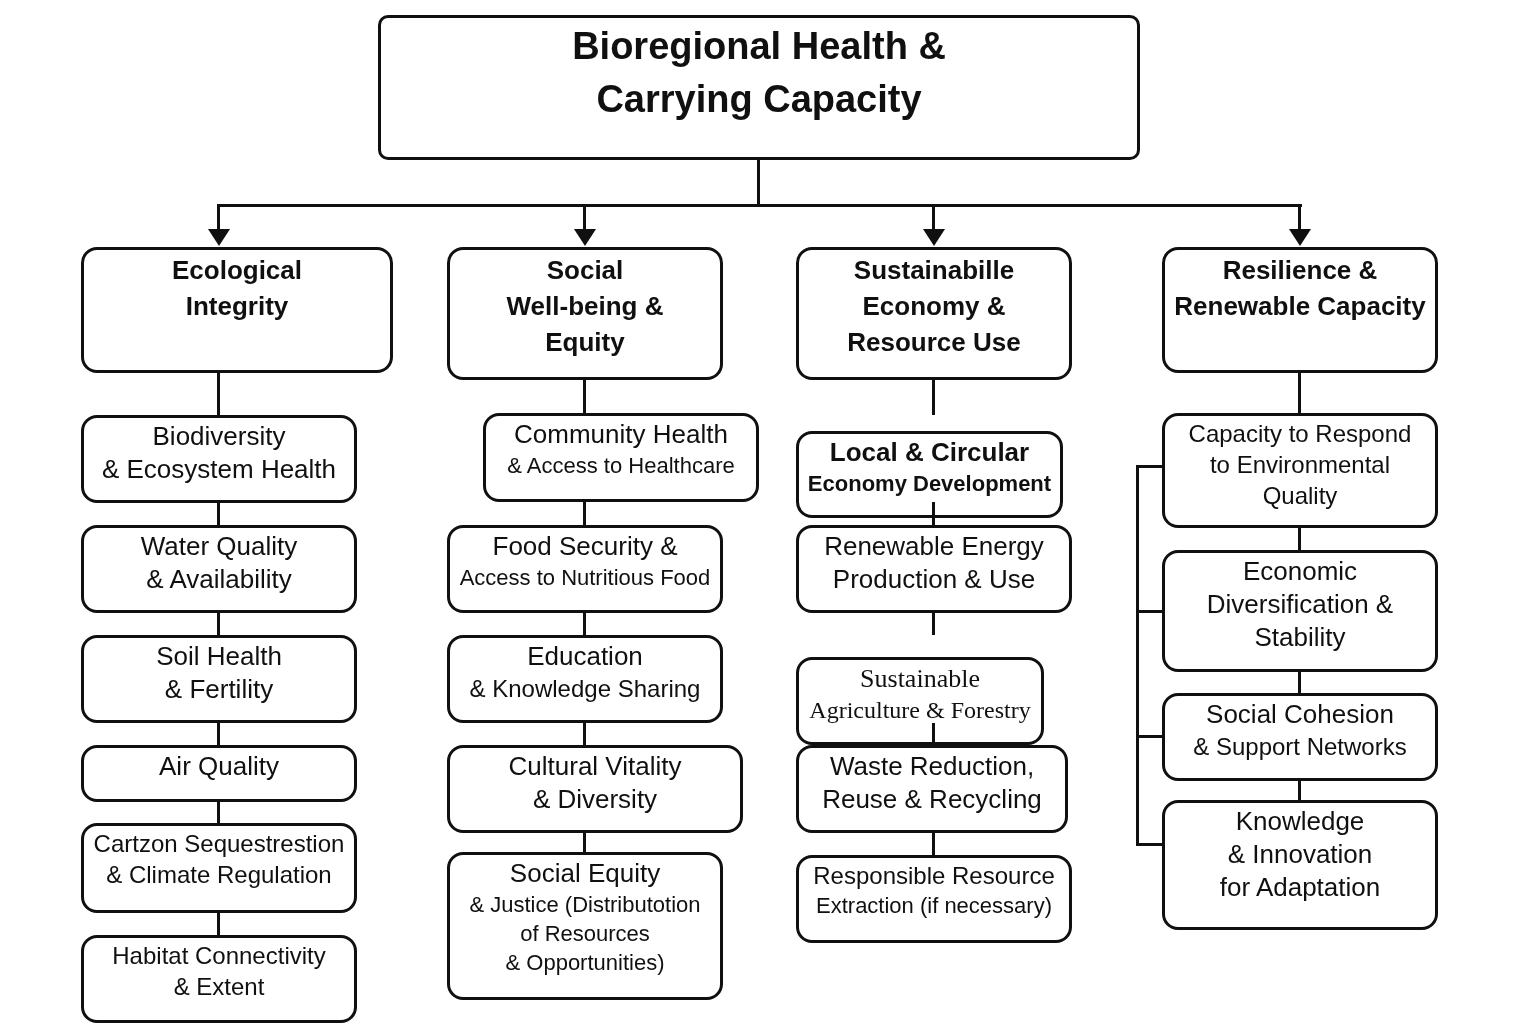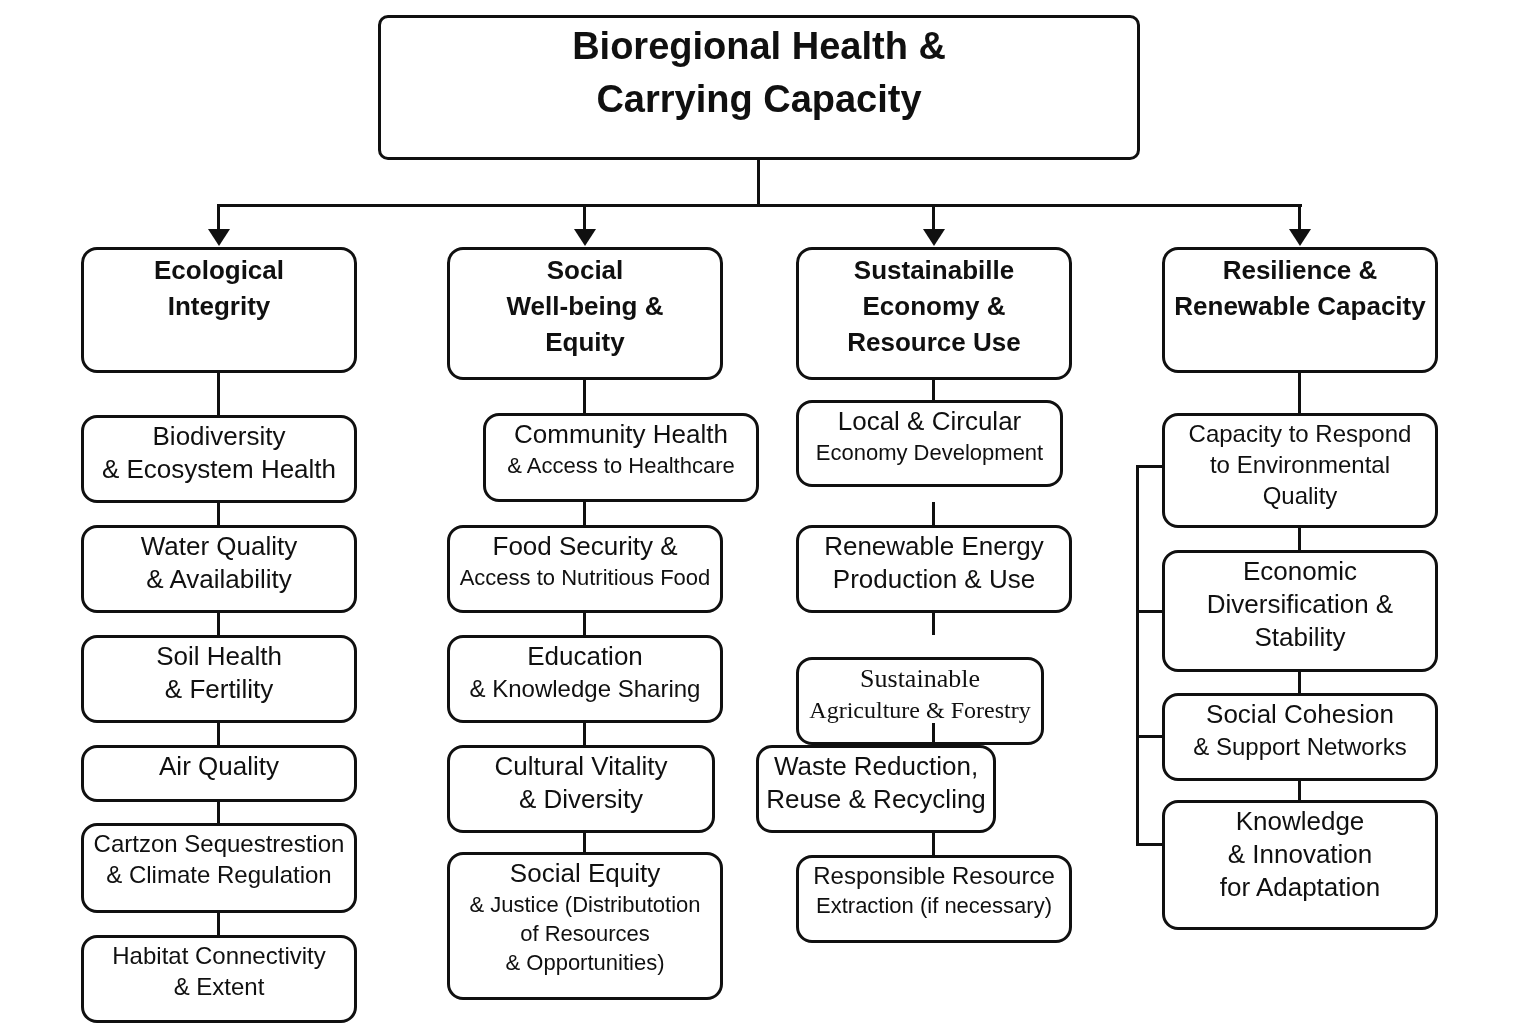--- a/index.html
+++ b/index.html
@@ -32,21 +32,21 @@
   <div class="h" style="left:218px;top:204px;width:1084px;height:3px;"></div>
   <div class="v" style="left:217px;top:204px;width:3px;height:28px;"></div>
   <div class="v" style="left:583px;top:204px;width:3px;height:28px;"></div>
   <div class="v" style="left:932px;top:204px;width:3px;height:28px;"></div>
   <div class="v" style="left:1298px;top:204px;width:3px;height:28px;"></div>
   <div class="arw" style="left:208px;top:229px;"></div>
   <div class="arw" style="left:574px;top:229px;"></div>
   <div class="arw" style="left:923px;top:229px;"></div>
   <div class="arw" style="left:1289px;top:229px;"></div>
 
-  <div class="node" style="left:81px;top:247px;width:276px;height:126px;">
+  <div class="node" style="left:81px;top:247px;width:312px;height:126px;">
     <div class="hd">Ecological</div>
     <div class="hd">Integrity</div>
   </div>
   <div class="v" style="left:217px;top:373px;width:3px;height:42px;"></div>
 
   <div class="node" style="left:81px;top:415px;width:276px;height:88px;">
     <div class="line">Biodiversity</div>
     <div class="line">&amp; Ecosystem Health</div>
   </div>
   <div class="v" style="left:217px;top:503px;width:3px;height:22px;"></div>
@@ -97,59 +97,59 @@
     <div class="line sm">Access to Nutritious Food</div>
   </div>
   <div class="v" style="left:583px;top:613px;width:3px;height:22px;"></div>
 
   <div class="node" style="left:447px;top:635px;width:276px;height:88px;">
     <div class="line">Education</div>
     <div class="line md">&amp; Knowledge Sharing</div>
   </div>
   <div class="v" style="left:583px;top:723px;width:3px;height:22px;"></div>
 
-  <div class="node" style="left:447px;top:745px;width:268px;height:88px;">
+  <div class="node" style="left:447px;top:745px;width:296px;height:88px;">
     <div class="line">Cultural Vitality</div>
     <div class="line">&amp; Diversity</div>
   </div>
   <div class="v" style="left:583px;top:833px;width:3px;height:19px;"></div>
 
   <div class="node" style="left:447px;top:852px;width:276px;height:148px;">
     <div class="line">Social Equity</div>
     <div class="line sm">&amp; Justice (Distributotion</div>
     <div class="line sm">of Resources</div>
     <div class="line sm">&amp; Opportunities)</div>
   </div>
 
   <div class="node" style="left:796px;top:247px;width:276px;height:133px;">
     <div class="hd">Sustainabille</div>
     <div class="hd">Economy &amp;</div>
     <div class="hd">Resource Use</div>
   </div>
   <div class="v" style="left:932px;top:380px;width:3px;height:35px;"></div>
 
-  <div class="node" style="left:796px;top:400px;width:267px;height:87px;">
+  <div class="node" style="left:796px;top:431px;width:267px;height:87px;font-weight:bold;">
     <div class="line">Local &amp; Circular</div>
     <div class="line sm">Economy Development</div>
   </div>
   <div class="v" style="left:932px;top:502px;width:3px;height:23px;"></div>
 
   <div class="node" style="left:796px;top:525px;width:276px;height:88px;">
     <div class="line">Renewable Energy</div>
     <div class="line">Production &amp; Use</div>
   </div>
   <div class="v" style="left:932px;top:613px;width:3px;height:22px;"></div>
 
   <div class="node" style="left:796px;top:657px;width:248px;height:88px;font-family:Liberation Serif, serif;">
     <div class="line">Sustainable</div>
     <div class="line md">Agriculture &amp; Forestry</div>
   </div>
   <div class="v" style="left:932px;top:723px;width:3px;height:22px;"></div>
 
-  <div class="node" style="left:756px;top:745px;width:240px;height:88px;">
+  <div class="node" style="left:796px;top:745px;width:272px;height:88px;">
     <div class="line">Waste Reduction,</div>
     <div class="line">Reuse &amp; Recycling</div>
   </div>
   <div class="v" style="left:932px;top:833px;width:3px;height:22px;"></div>
 
   <div class="node" style="left:796px;top:855px;width:276px;height:88px;">
     <div class="line md">Responsible Resource</div>
     <div class="line sm">Extraction (if necessary)</div>
   </div>
 

